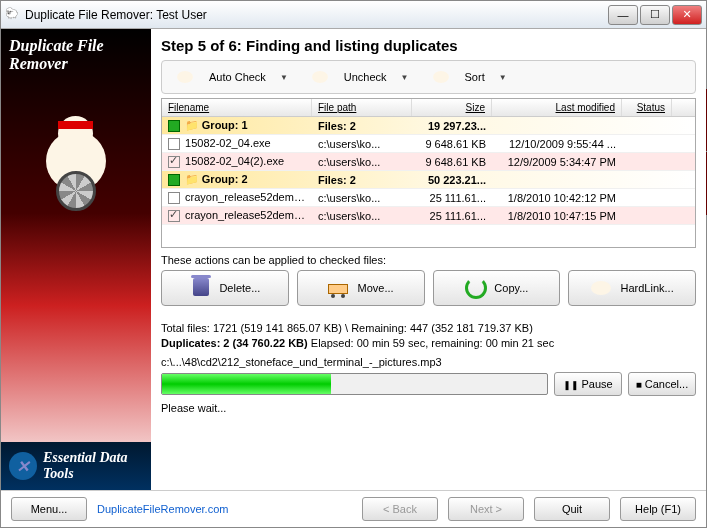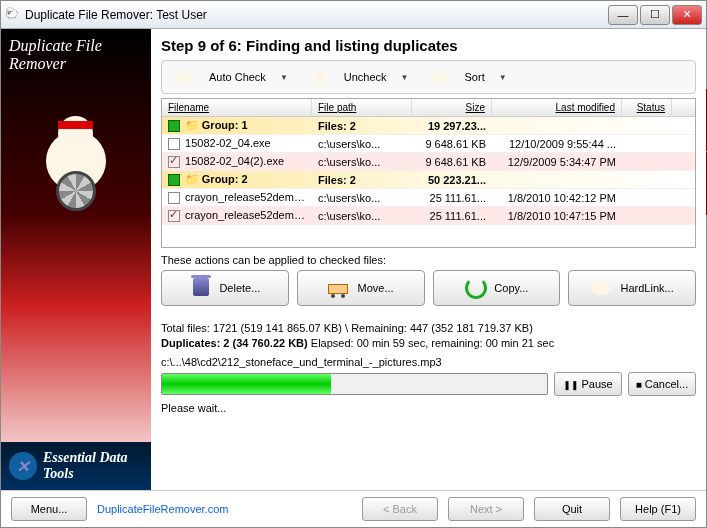--- a/index.html
+++ b/index.html
@@ -5,21 +5,21 @@
 * { box-sizing: border-box; margin: 0; padding: 0; }
 body { font-family: Tahoma, Arial, sans-serif; font-size: 11px; background: #f0f0f0; width: 707px; height: 528px; overflow: hidden; }
 .window { width: 707px; height: 528px; border: 1px solid #888; background: #fff; display: flex; flex-direction: column; }
 .titlebar { height: 28px; background: linear-gradient(#fff,#e0e8f0); display: flex; align-items: center; padding: 0 4px; border-bottom: 1px solid #aaa; }
 .titlebar .title { flex: 1; padding-left: 4px; font-size: 12px; }
 .winbtns { display: flex; gap: 2px; }
 .winbtn { width: 30px; height: 20px; border: 1px solid #888; background: linear-gradient(#f8f8f8,#d0d0d0); border-radius: 3px; font-size: 11px; display:flex; align-items:center; justify-content:center; cursor:pointer; }
 .winbtn.close { background: linear-gradient(#f08080,#d02020); color:#fff; }
 .body { flex: 1; display: flex; }
 .sidebar { width: 150px; background: linear-gradient(#000,#440000 40%,#cc2020 60%,#fff); display:flex; flex-direction:column; justify-content:space-between; color:#fff; }
-.sidebar-top { padding: 8px; font-family: Georgia, serif; font-style: italic; font-size: 16px; font-weight: normal; }
+.sidebar-top { padding: 8px; font-family: Georgia, serif; font-style: italic; font-size: 16px; font-weight: bold; }
 .sidebar-bottom { padding: 8px; font-family: Georgia, serif; font-style: italic; font-size: 14px; font-weight: bold; background: linear-gradient(#001830,#003060); display:flex; align-items:center; gap:6px; }
 .mascot { margin: 20px auto; width: 100px; height: 140px; position:relative; }
 .mascot .body-sheep { width:60px; height:60px; background:#fdf5e6; border-radius:50%; position:absolute; top:30px; left:20px; }
 .mascot .head { width:35px; height:35px; background:#fdf5e6; border-radius:50%; position:absolute; top:15px; left:32px; }
 .mascot .band { width:35px; height:8px; background:#d00; position:absolute; top:20px; left:32px; }
 .mascot .gun { width:40px; height:40px; background: repeating-conic-gradient(#888 0 30deg,#ccc 30deg 60deg); border-radius:50%; position:absolute; top:70px; left:30px; border:3px solid #444;}
 .gear-icon { width:28px; height:28px; background:#1060a0; border-radius:50%; position:relative; flex-shrink:0; display:flex; align-items:center; justify-content:center; }
 .gear-icon::before { content:'✕'; color:#88c; font-size:16px; }
 .main { flex: 1; display: flex; flex-direction: column; padding: 8px 10px 6px 10px; position: relative; }
 .sidetabs { position: absolute; right: -20px; top: 60px; display:flex; flex-direction:column; }
@@ -93,21 +93,21 @@
       <div class="sidebar-bottom">
         <span class="gear-icon"></span>
         <span>Essential Data Tools</span>
       </div>
     </div>
     <div class="main">
       <div class="sidetabs">
         <div class="sidetab">Groups</div>
         <div class="sidetab inactive">Folders</div>
       </div>
-      <div class="step-title">Step 9 of 6: Finding and listing duplicates</div>
+      <div class="step-title">Step 5 of 6: Finding and listing duplicates</div>
       <div class="toolbar">
         <div class="toolbtn">
             <span class="tool-icon">
               <span class="sheep-sm"></span>
             </span>
             <span>Auto Check</span>
             <span class="caret">▼</span>
           </div>
         <div class="toolbtn">
             <span class="tool-icon">

